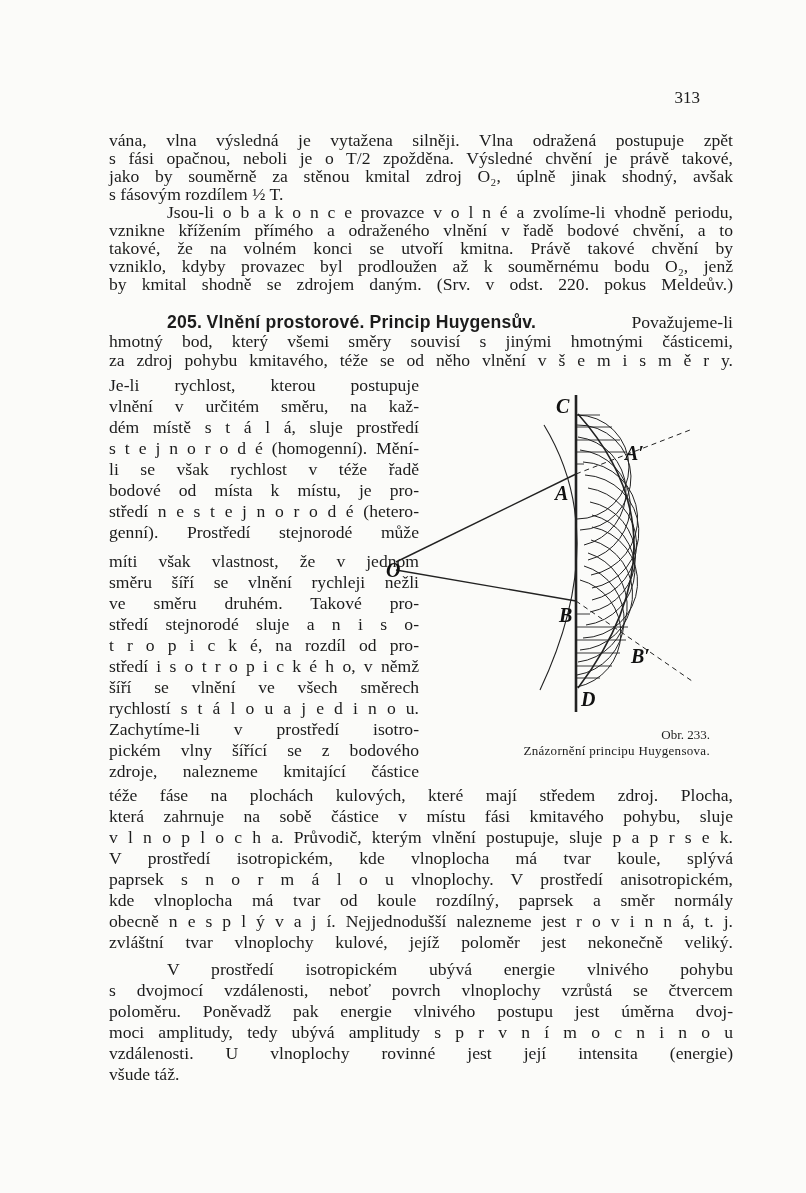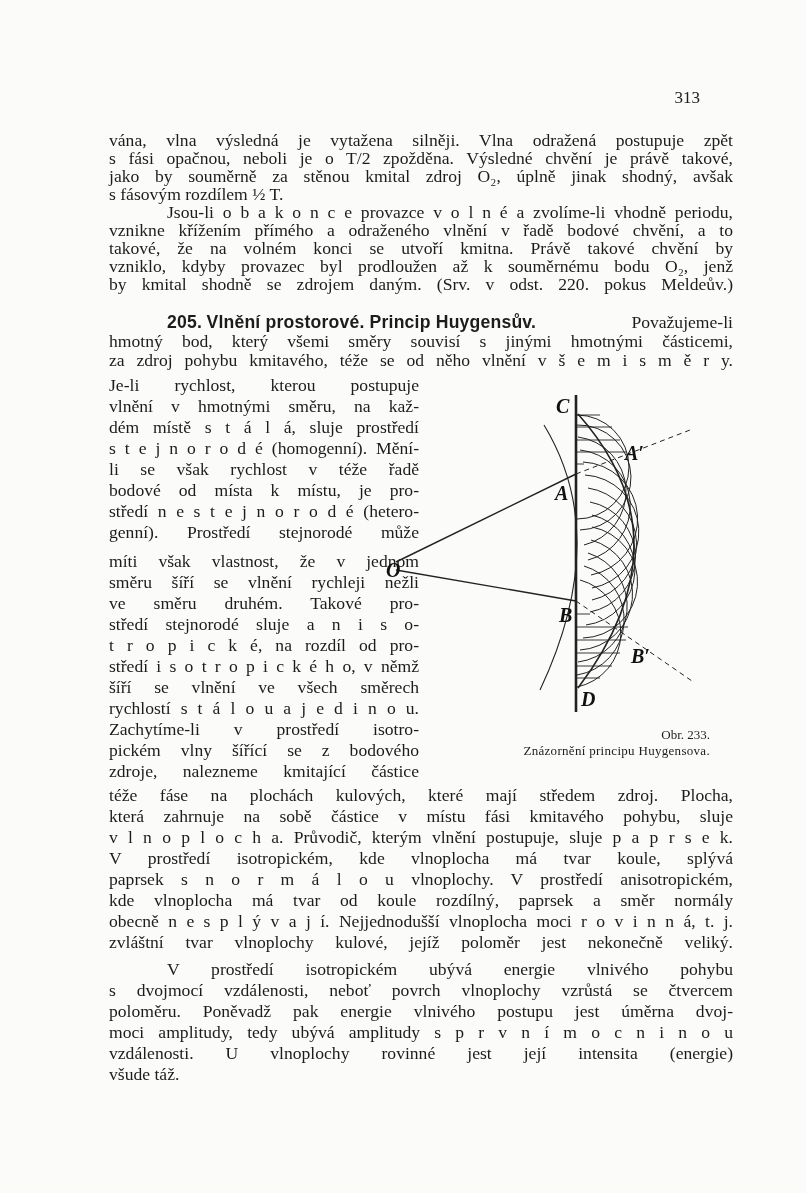--- a/index.html
+++ b/index.html
@@ -35,21 +35,21 @@
 
 <div class="line full indent" style="top:313px; text-align-last:left;">
   <span class="heading">205.</span>
   <span class="heading">Vlnění prostorové. Princip Huygensův.</span>
   <span style="float:right">Považujeme-li</span>
 </div>
 <div class="line full" style="top:332px">hmotný bod, který všemi směry souvisí s jinými hmotnými částicemi,</div>
 <div class="line full" style="top:351px">za zdroj pohybu kmitavého, téže se od něho vlnění  v š e m i  s m ě r y.</div>
 
 <div class="line narrow" style="top:376px">Je-li  rychlost,  kterou  postupuje</div>
-<div class="line narrow" style="top:397px">vlnění  v  hmotnými  směru,  na  kaž-</div>
+<div class="line narrow" style="top:397px">vlnění  v  určitém  směru,  na  kaž-</div>
 <div class="line narrow" style="top:418px">dém  místě  s t á l á,  sluje prostředí</div>
 <div class="line narrow" style="top:439px">s t e j n o r o d é  (homogenní). Mění-</div>
 <div class="line narrow" style="top:460px">li  se  však  rychlost  v  téže  řadě</div>
 <div class="line narrow" style="top:481px">bodové  od  místa  k  místu,  je  pro-</div>
 <div class="line narrow" style="top:502px">středí  n e s t e j n o r o d é  (hetero-</div>
 <div class="line narrow" style="top:523px">genní).  Prostředí  stejnorodé  může</div>
 <div class="line narrow" style="top:552px">míti  však  vlastnost,  že  v  jednom</div>
 <div class="line narrow" style="top:573px">směru  šíří  se  vlnění  rychleji  nežli</div>
 <div class="line narrow" style="top:594px">ve   směru   druhém.   Takové   pro-</div>
 <div class="line narrow" style="top:615px">středí   stejnorodé   sluje   a n i s o-</div>
@@ -60,21 +60,21 @@
 <div class="line narrow" style="top:720px">Zachytíme-li   v   prostředí   isotro-</div>
 <div class="line narrow" style="top:741px">pickém  vlny  šířící  se  z  bodového</div>
 <div class="line narrow" style="top:762px">zdroje,  nalezneme  kmitající  částice</div>
 
 <div class="line full" style="top:786px">téže fáse na plochách kulových, které mají středem zdroj. Plocha,</div>
 <div class="line full" style="top:807px">která zahrnuje na sobě částice v místu fási kmitavého pohybu, sluje</div>
 <div class="line full" style="top:828px">v l n o p l o c h a. Průvodič, kterým vlnění postupuje, sluje  p a p r s e k.</div>
 <div class="line full" style="top:849px">V  prostředí  isotropickém,  kde  vlnoplocha  má  tvar  koule,  splývá</div>
 <div class="line full" style="top:870px">paprsek  s  n o r m á l o u  vlnoplochy.  V  prostředí  anisotropickém,</div>
 <div class="line full" style="top:891px">kde vlnoplocha má tvar od koule rozdílný, paprsek a směr normály</div>
-<div class="line full" style="top:912px">obecně  n e s p l ý v a j í. Nejjednodušší vlnoplocha moci  r o v i n n á, t. j.</div>
+<div class="line full" style="top:912px">obecně  n e s p l ý v a j í. Nejjednodušší nalezneme jest  r o v i n n á, t. j.</div>
 <div class="line full" style="top:933px">zvláštní tvar vlnoplochy kulové, jejíž poloměr jest nekonečně veliký.</div>
 <div class="line full indent" style="top:960px">V  prostředí  isotropickém  ubývá  energie  vlnivého  pohybu</div>
 <div class="line full" style="top:981px">s dvojmocí vzdálenosti, neboť povrch vlnoplochy vzrůstá se čtvercem</div>
 <div class="line full" style="top:1002px">poloměru. Poněvadž pak energie vlnivého postupu jest úměrna dvoj-</div>
 <div class="line full" style="top:1023px">moci  amplitudy,  tedy  ubývá  amplitudy  s  p r v n í  m o c n i n o u</div>
 <div class="line full" style="top:1044px">vzdálenosti.  U  vlnoplochy  rovinné  jest  její  intensita  (energie)</div>
 <div class="line full last" style="top:1065px">všude táž.</div>
 
 <svg class="figure" viewBox="380 385 330 340" width="330" height="340">
   <g fill="none" stroke="#222" stroke-width="1.2">

